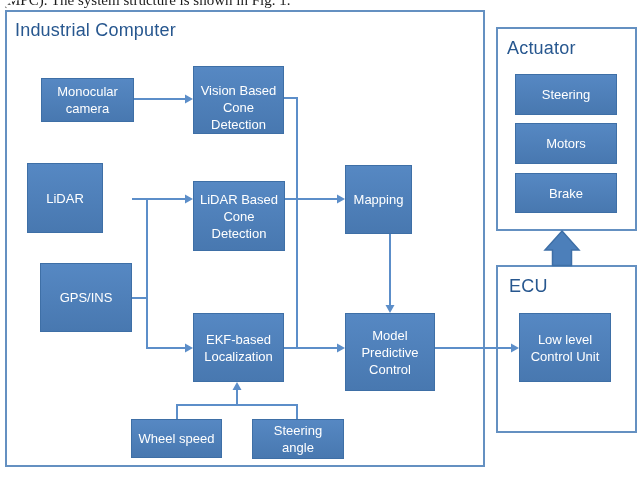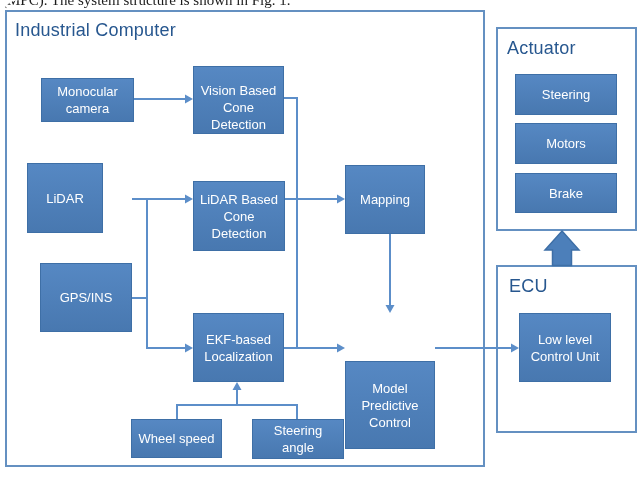--- a/index.html
+++ b/index.html
@@ -30,24 +30,24 @@
     position:absolute;display:flex;align-items:center;justify-content:center;
     background:linear-gradient(#5688C3,#4878B0);
     border:1.5px solid #3E6FA6;
     color:#ffffff;font-size:13px;line-height:17px;text-align:center;
     white-space:pre-line;z-index:3;
   }
   #node-monocular{left:41px;top:68px;width:93px;height:44px;margin-top:10px;}
   #node-vision{left:193px;top:66px;width:91px;height:68px;align-items:flex-end;}
   #node-lidar{left:27px;top:163px;width:76px;height:70px;}
   #node-lidar-cone{left:193px;top:181px;width:92px;height:70px;}
-  #node-mapping{left:345px;top:165px;width:80px;height:69px;}
+  #node-mapping{left:345px;top:165px;width:67px;height:69px;}
   #node-gps{left:40px;top:263px;width:92px;height:69px;}
   #node-ekf{left:193px;top:313px;width:91px;height:69px;}
-  #node-mpc{left:345px;top:313px;width:90px;height:88px;margin-top:48px;}
+  #node-mpc{left:345px;top:313px;width:90px;height:78px;}
   #node-wheel{left:131px;top:419px;width:91px;height:39px;justify-content:center;}
   #node-steer-angle{left:252px;top:419px;width:92px;height:40px;}
   #node-steering{left:515px;top:74px;width:102px;height:41px;}
   #node-motors{left:515px;top:123px;width:102px;height:41px;}
   #node-brake{left:515px;top:173px;width:102px;height:40px;}
   #node-llcu{left:519px;top:313px;width:92px;height:69px;}
   .connector-layer{
     position:absolute;left:0;top:0;width:640px;height:477px;z-index:2;
   }
 </style>

